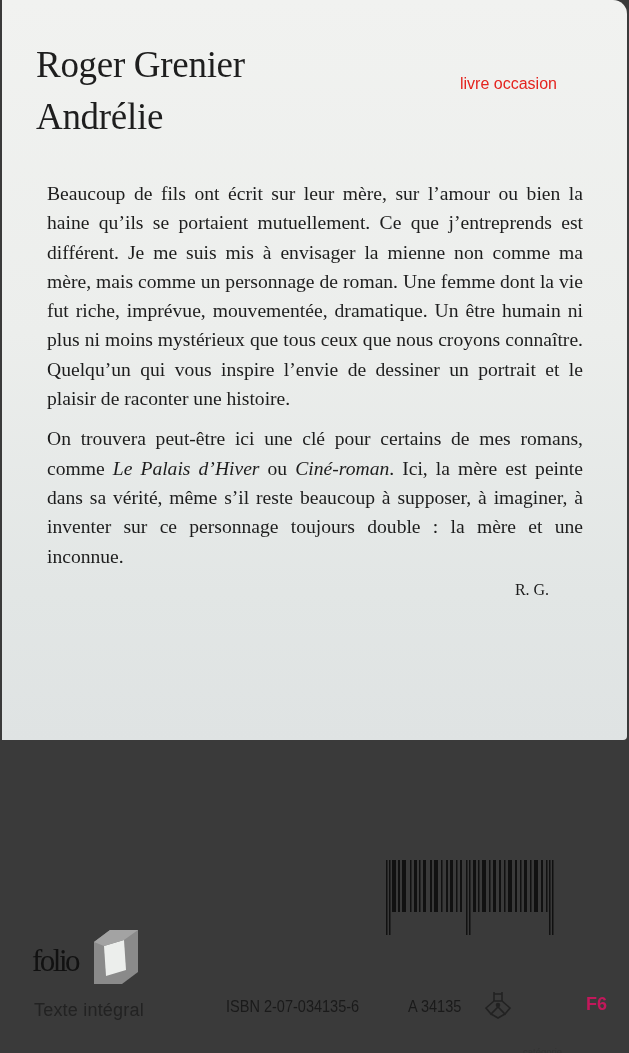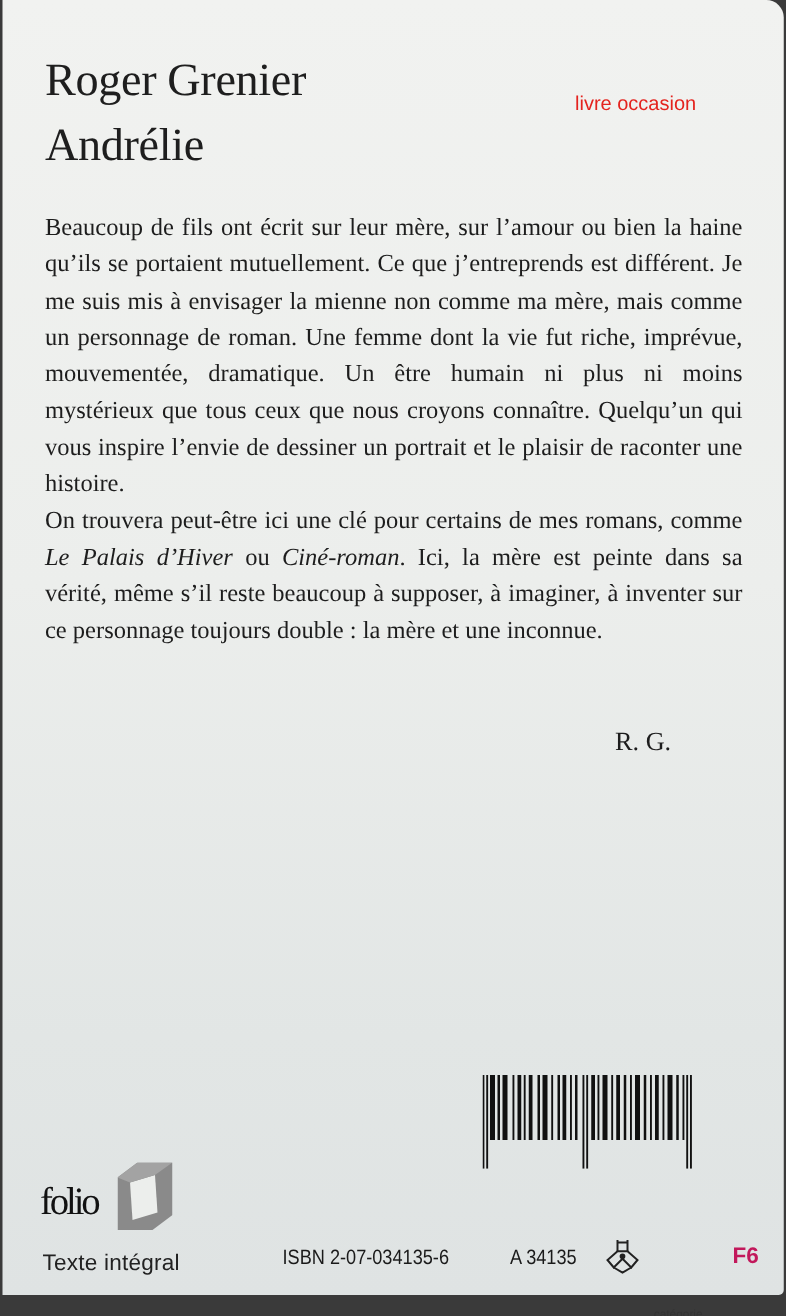--- a/index.html
+++ b/index.html
@@ -2,21 +2,21 @@
 <html><head>
 <meta charset="utf-8">
 <style>
   html, body { margin: 0; padding: 0; }
   body {
     width: 629px; height: 1053px; overflow: hidden;
     background: #3a3a3a;
     font-family: "Liberation Serif", serif;
   }
   .cover {
-    position: absolute; left: 2px; top: 0; width: 625px; height: 1036px;
+    position: absolute; left: 2px; top: 0; width: 625px; height: 740px;
     background: linear-gradient(180deg, #f1f2f0 0%, #eceeec 45%, #e2e6e5 80%, #dfe3e3 100%);
     border-top-right-radius: 14px;
     border-bottom-right-radius: 4px;
   }
   .author {
     position: absolute; left: 34px; top: 44px;
     font-size: 37px; line-height: 42px; color: #1e1e1e;
     letter-spacing: -0.3px;
   }
   .title {
@@ -27,26 +27,26 @@
   .stamp {
     position: absolute; left: 458px; top: 75px;
     font-family: "Liberation Sans", sans-serif;
     font-size: 16px; color: #e4231e;
   }
   .blurb {
     position: absolute; left: 34px; top: 168px; width: 558px;
     font-size: 19.6px; line-height: 29.3px; color: #1d1d1d;
     text-align: justify;
   }
-  .blurb p { margin: 0; }
+  .blurb p { margin: 11px; }
   .blurb em { font-style: italic; }
   .sig {
     position: absolute; left: 490px; top: 581px; width: 80px;
-    text-align: left;
-    font-size: 21px; color: #1d1d1d;
+    text-align: center;
+    font-size: 16px; color: #1d1d1d;
   }
   .barcode {
     position: absolute; left: 384px; top: 860px; width: 172px; height: 75px;
   }
   .barcode svg { display: block; }
   .bc-digits {
     position: absolute; left: 374px; top: 913px; width: 200px;
     font-family: "DejaVu Sans", sans-serif; font-size: 15px;
     letter-spacing: 2px; color: #111;
   }

